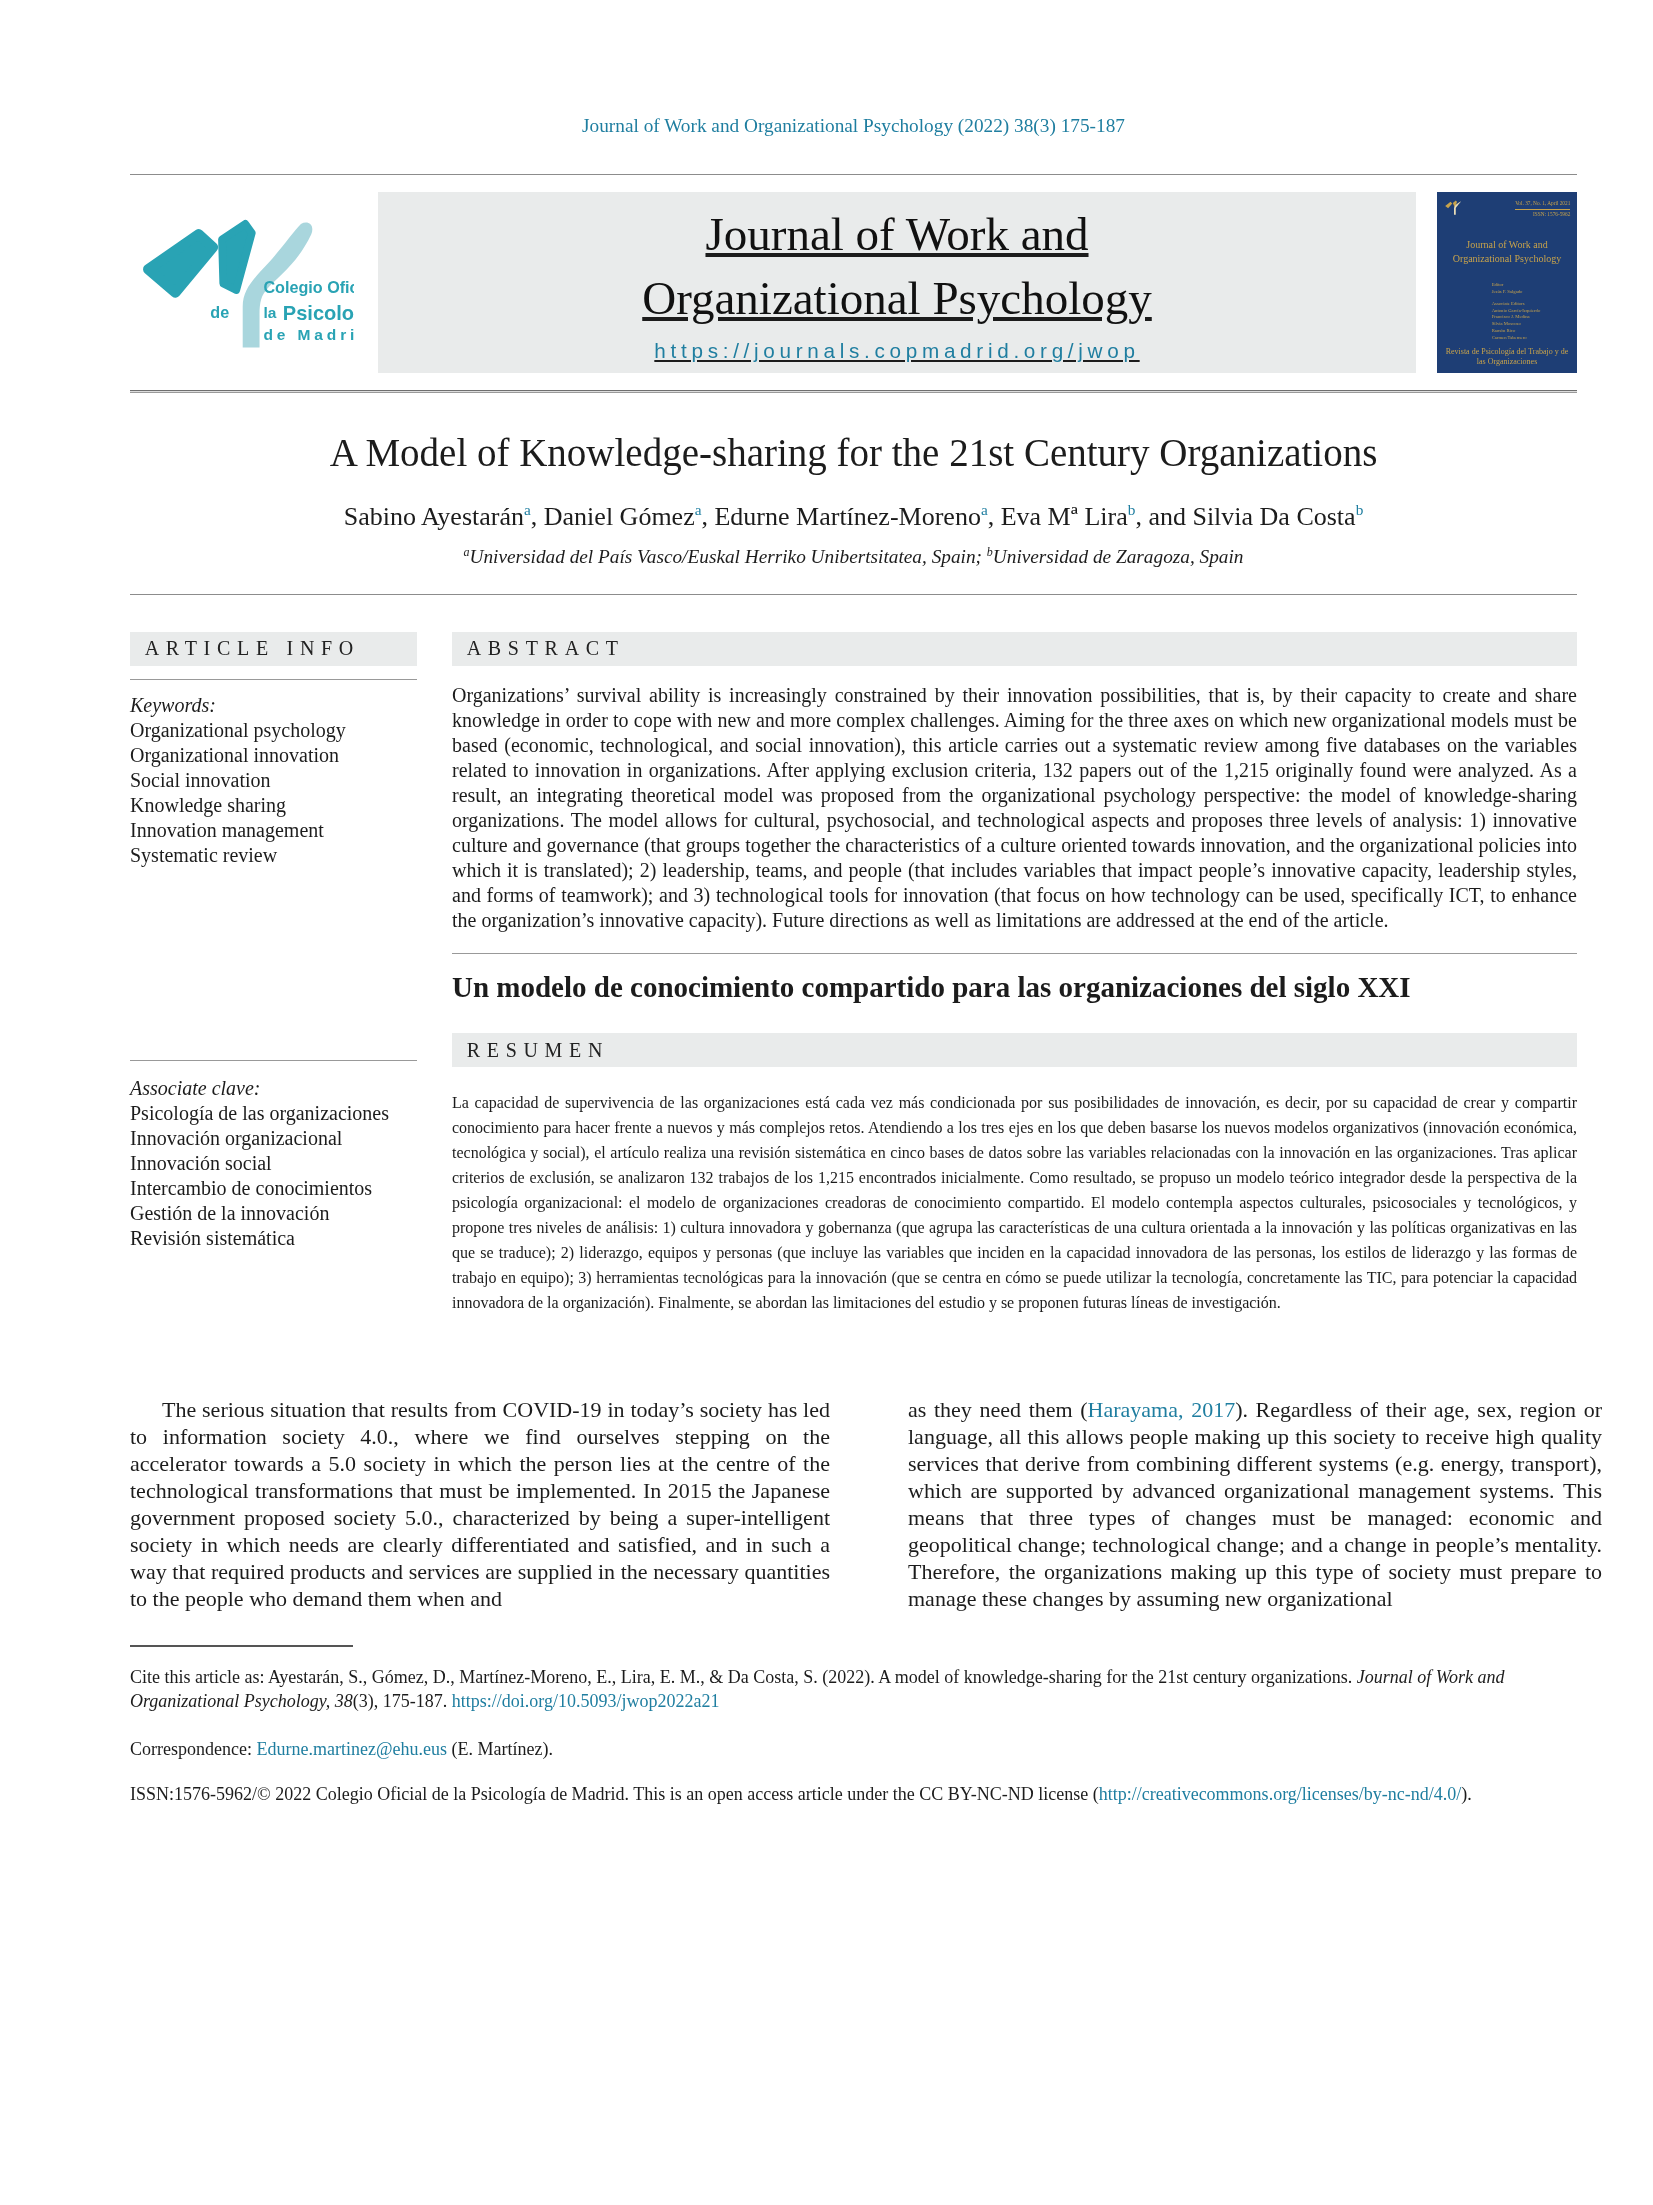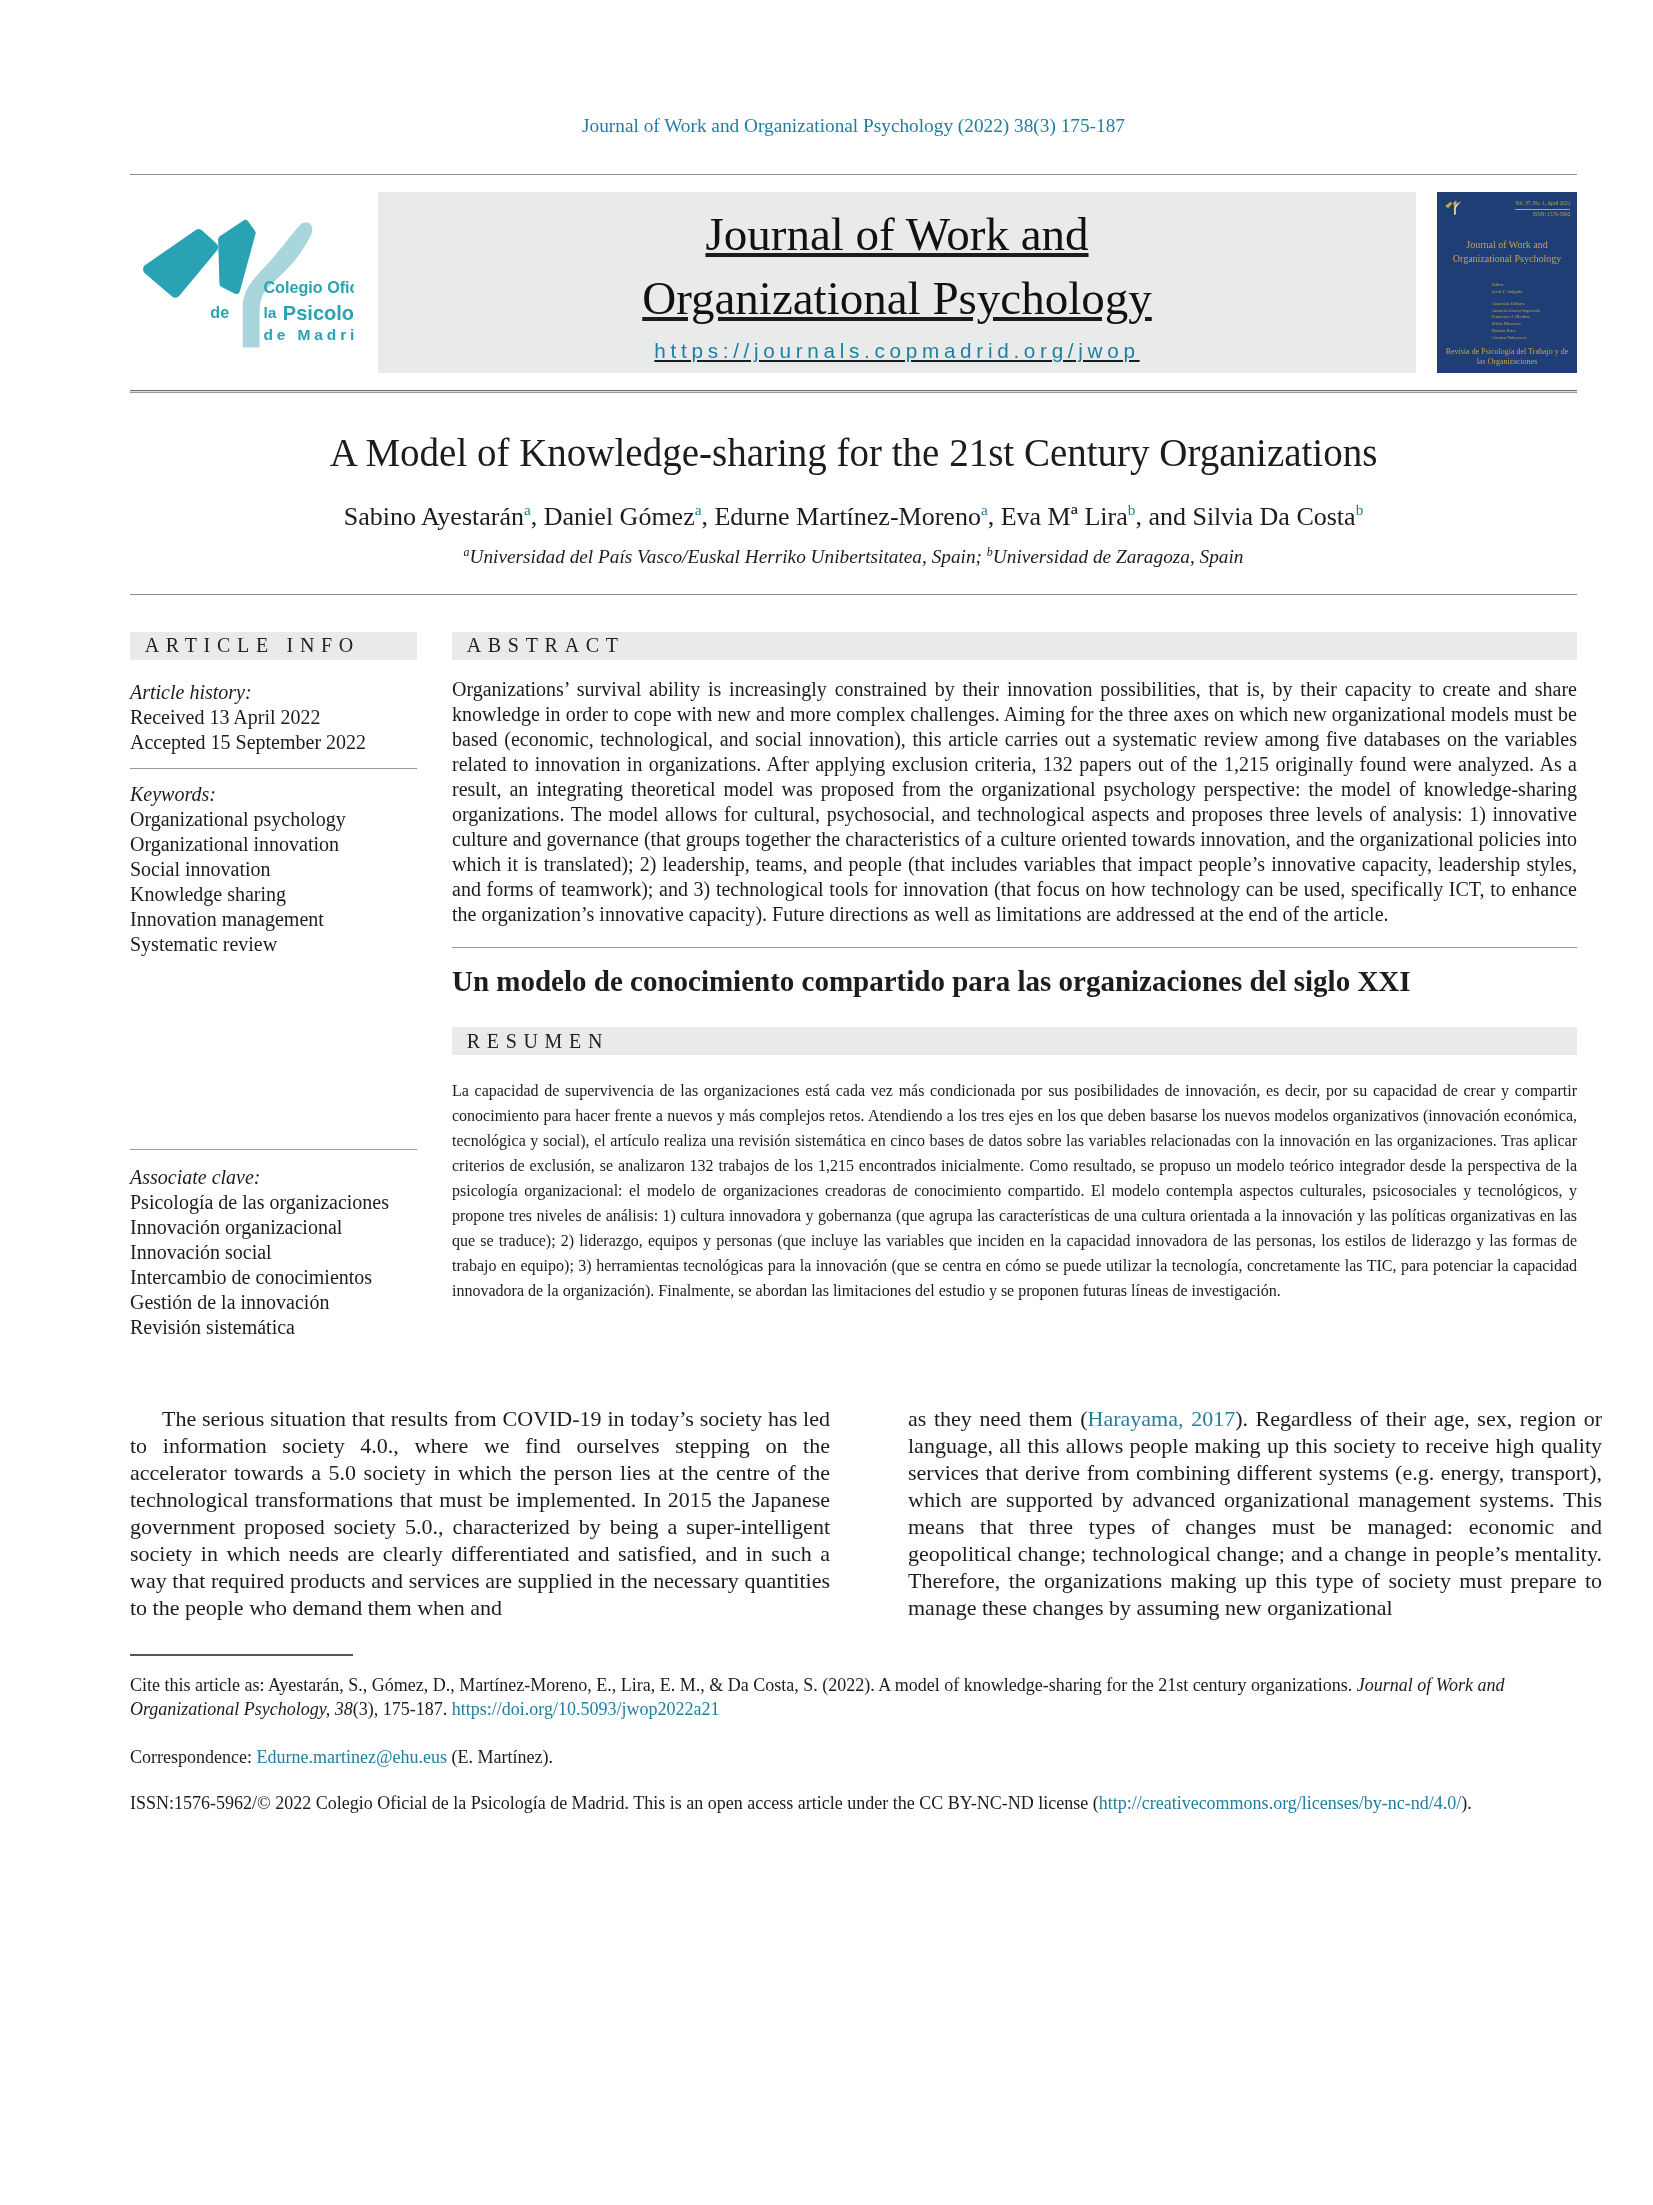--- a/index.html
+++ b/index.html
@@ -35,21 +35,21 @@
   .cover-editors .gap{height:5.3px;}
   .cover-sub{margin-top:auto;text-align:center;font-size:8px;line-height:10.7px;}
   .double-rule{margin-top:16.7px;height:3.3px;background:linear-gradient(#6f6f6f 0,#6f6f6f 1.3px,#dcdcdc 1.3px,#dcdcdc 2px,#9a9a9a 2px,#9a9a9a 3.3px);}
   .article-title{margin-top:37px;text-align:center;font-size:39px;font-weight:normal;}
   .authors{margin-top:17.3px;text-align:center;font-size:26px;}
   .authors sup{color:var(--accent,#1f7ea0);font-size:15.3px;}
   .affils{margin-top:13.3px;text-align:center;font-size:19.3px;font-style:italic;}
   .affils sup{font-size:12px;}
   .rule-affil{margin-top:25px;}
   .info-grid{margin-top:37px;display:grid;grid-template-columns:287px 1125px;column-gap:35px;}
-  .section-bar{background:var(--bar_bg,#e9ebeb);height:28px;display:flex;align-items:center;padding-left:14.7px;box-sizing:border-box;font-size:20px;letter-spacing:6.7px;color:#222;text-align:right;}
+  .section-bar{background:var(--bar_bg,#e9ebeb);height:34px;display:flex;align-items:center;padding-left:14.7px;box-sizing:border-box;font-size:20px;letter-spacing:6.7px;color:#222;text-align:right;}
   .article-history{margin-top:20px;font-size:20px;line-height:25px;}
   .label-italic{font-style:italic;}
   .col-rule{margin-top:13.3px;border:none;border-top:1.3px solid #999;}
   .keywords{margin-top:13.3px;font-size:20px;line-height:25px;}
   .palabras-rule{margin-top:192px;border:none;border-top:1.3px solid #999;}
   .palabras{margin-top:14.7px;font-size:20px;line-height:25px;}
   .abstract-text{margin-top:17.3px;font-size:20px;line-height:25px;text-align:justify;}
   .abs-rule{margin-top:14.7px;border:none;border-top:1.3px solid #999;}
   .title-es{margin-top:17.3px;font-size:29px;font-weight:bold;}
   .resumen-bar{margin-top:29px;}
@@ -131,25 +131,20 @@
   <div class="authors"><span>Sabino Ayestarán</span><sup>a</sup><span>, </span><span>Daniel Gómez</span><sup>a</sup><span>, </span><span>Edurne Martínez-Moreno</span><sup>a</sup><span>, </span><span>Eva Mª Lira</span><sup>b</sup><span>, and </span><span>Silvia Da Costa</span><sup>b</sup></div>
 
   <div class="affils"><sup>a</sup><span>Universidad del País Vasco/Euskal Herriko Unibertsitatea, Spain; </span><sup>b</sup><span>Universidad de Zaragoza, Spain</span></div>
 
   <hr class="rule rule-affil">
 
   <div class="info-grid">
 
     <div>
       <div class="section-bar">ARTICLE INFO</div>
-      <div class="article-history">
-        <div class="label-italic">Article history:</div>
-        <div>Received 13 April 2022</div>
-        <div>Accepted 15 September 2022</div>
-      </div>
       <hr class="col-rule">
       <div class="keywords">
         <div class="label-italic">Keywords:</div>
         <div>Organizational psychology</div>
         <div>Organizational innovation</div>
         <div>Social innovation</div>
         <div>Knowledge sharing</div>
         <div>Innovation management</div>
         <div>Systematic review</div>
       </div>

